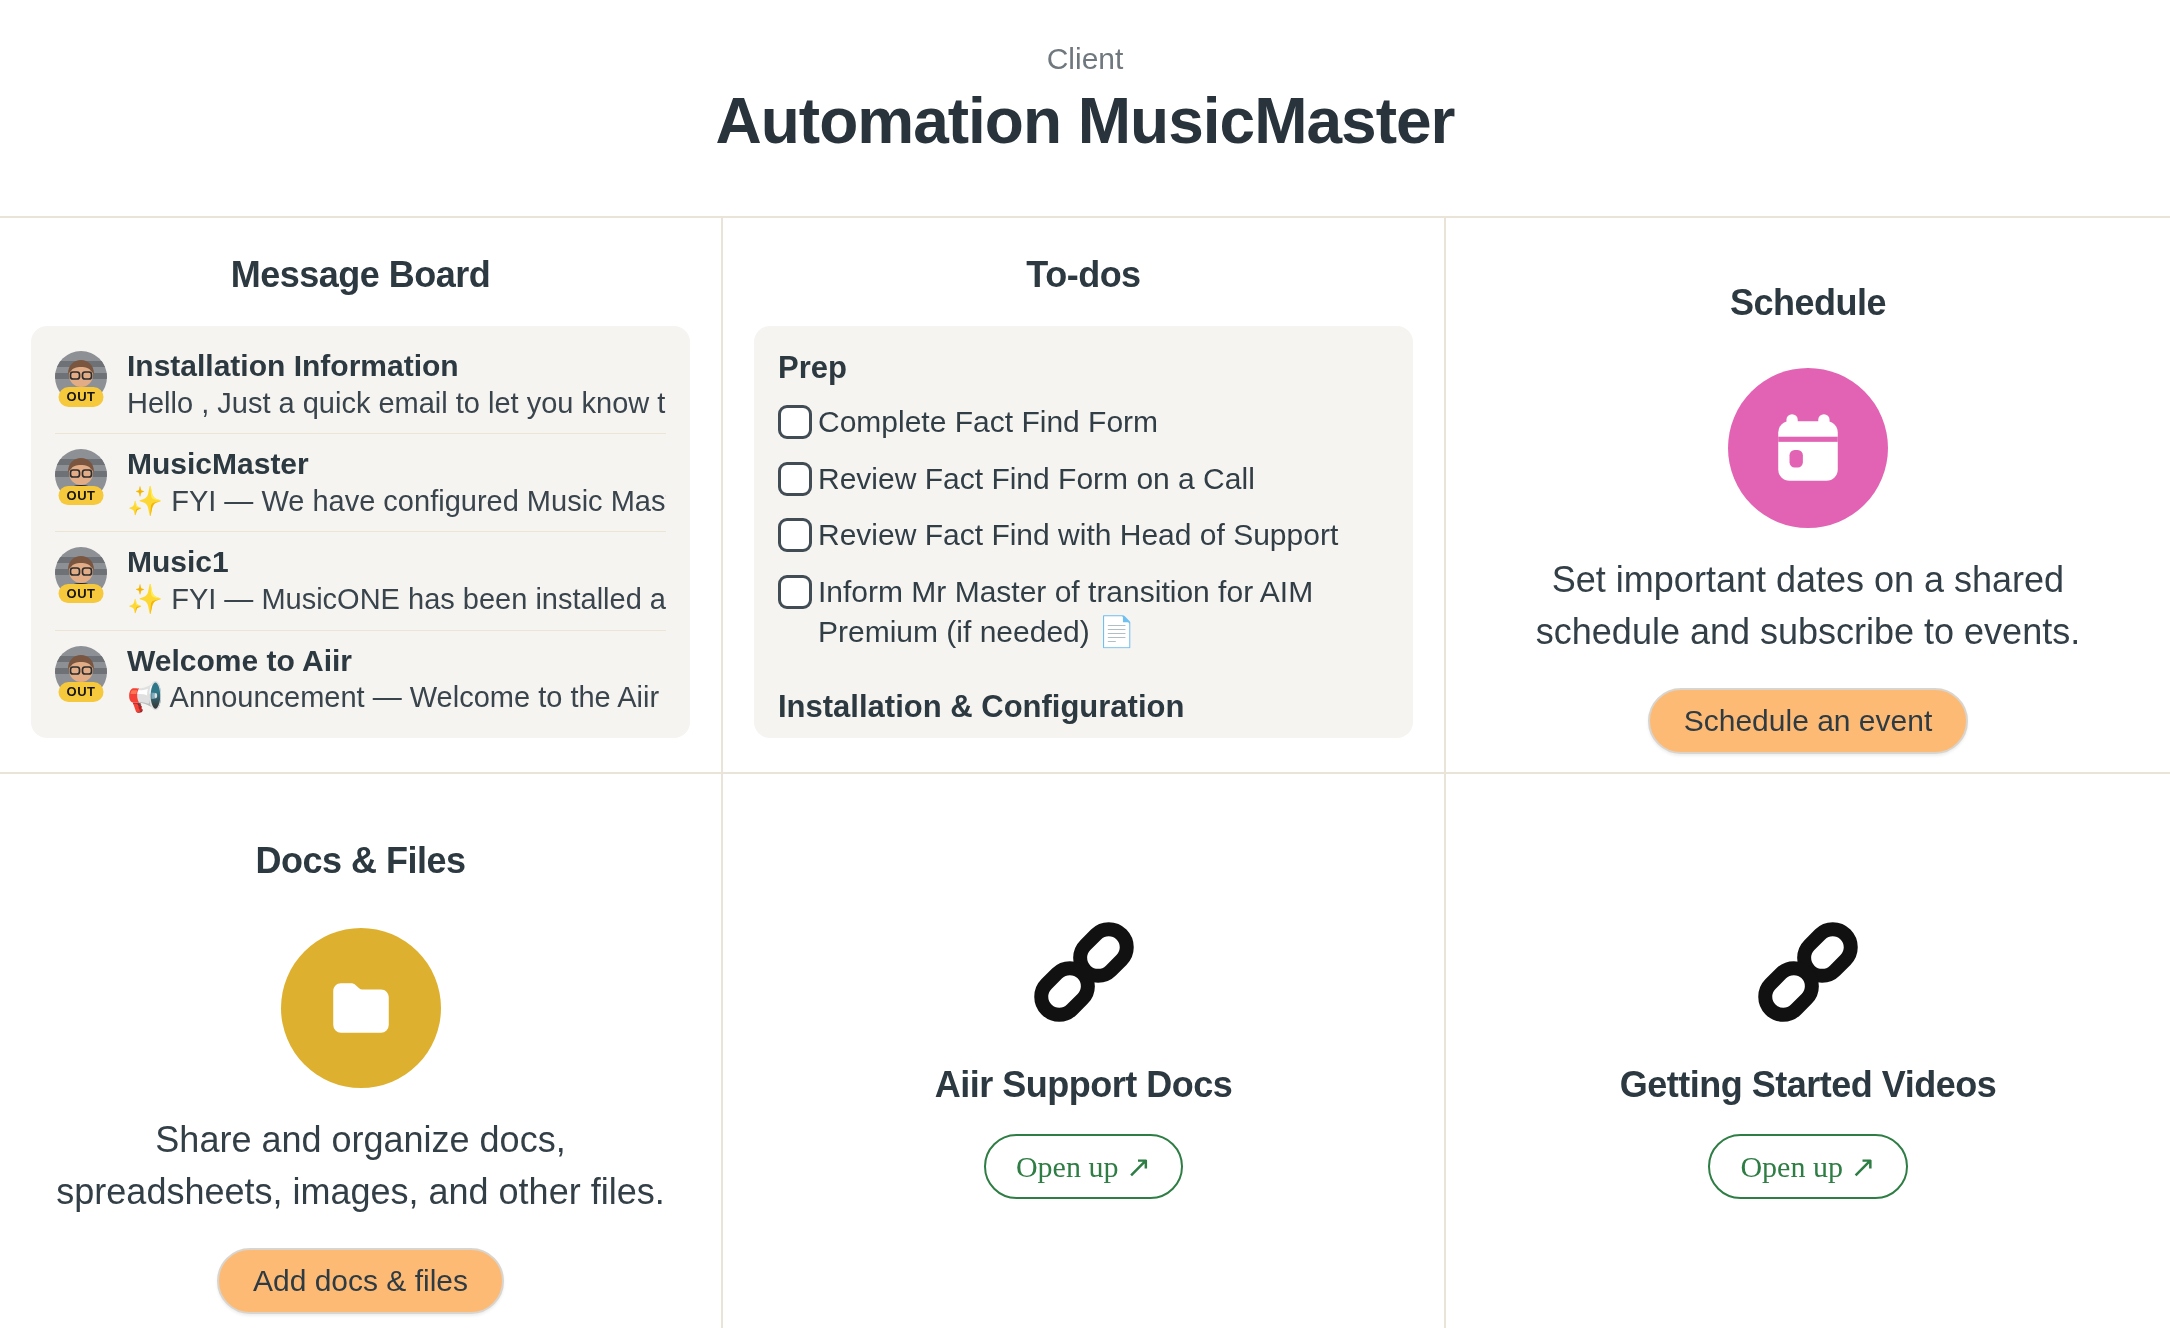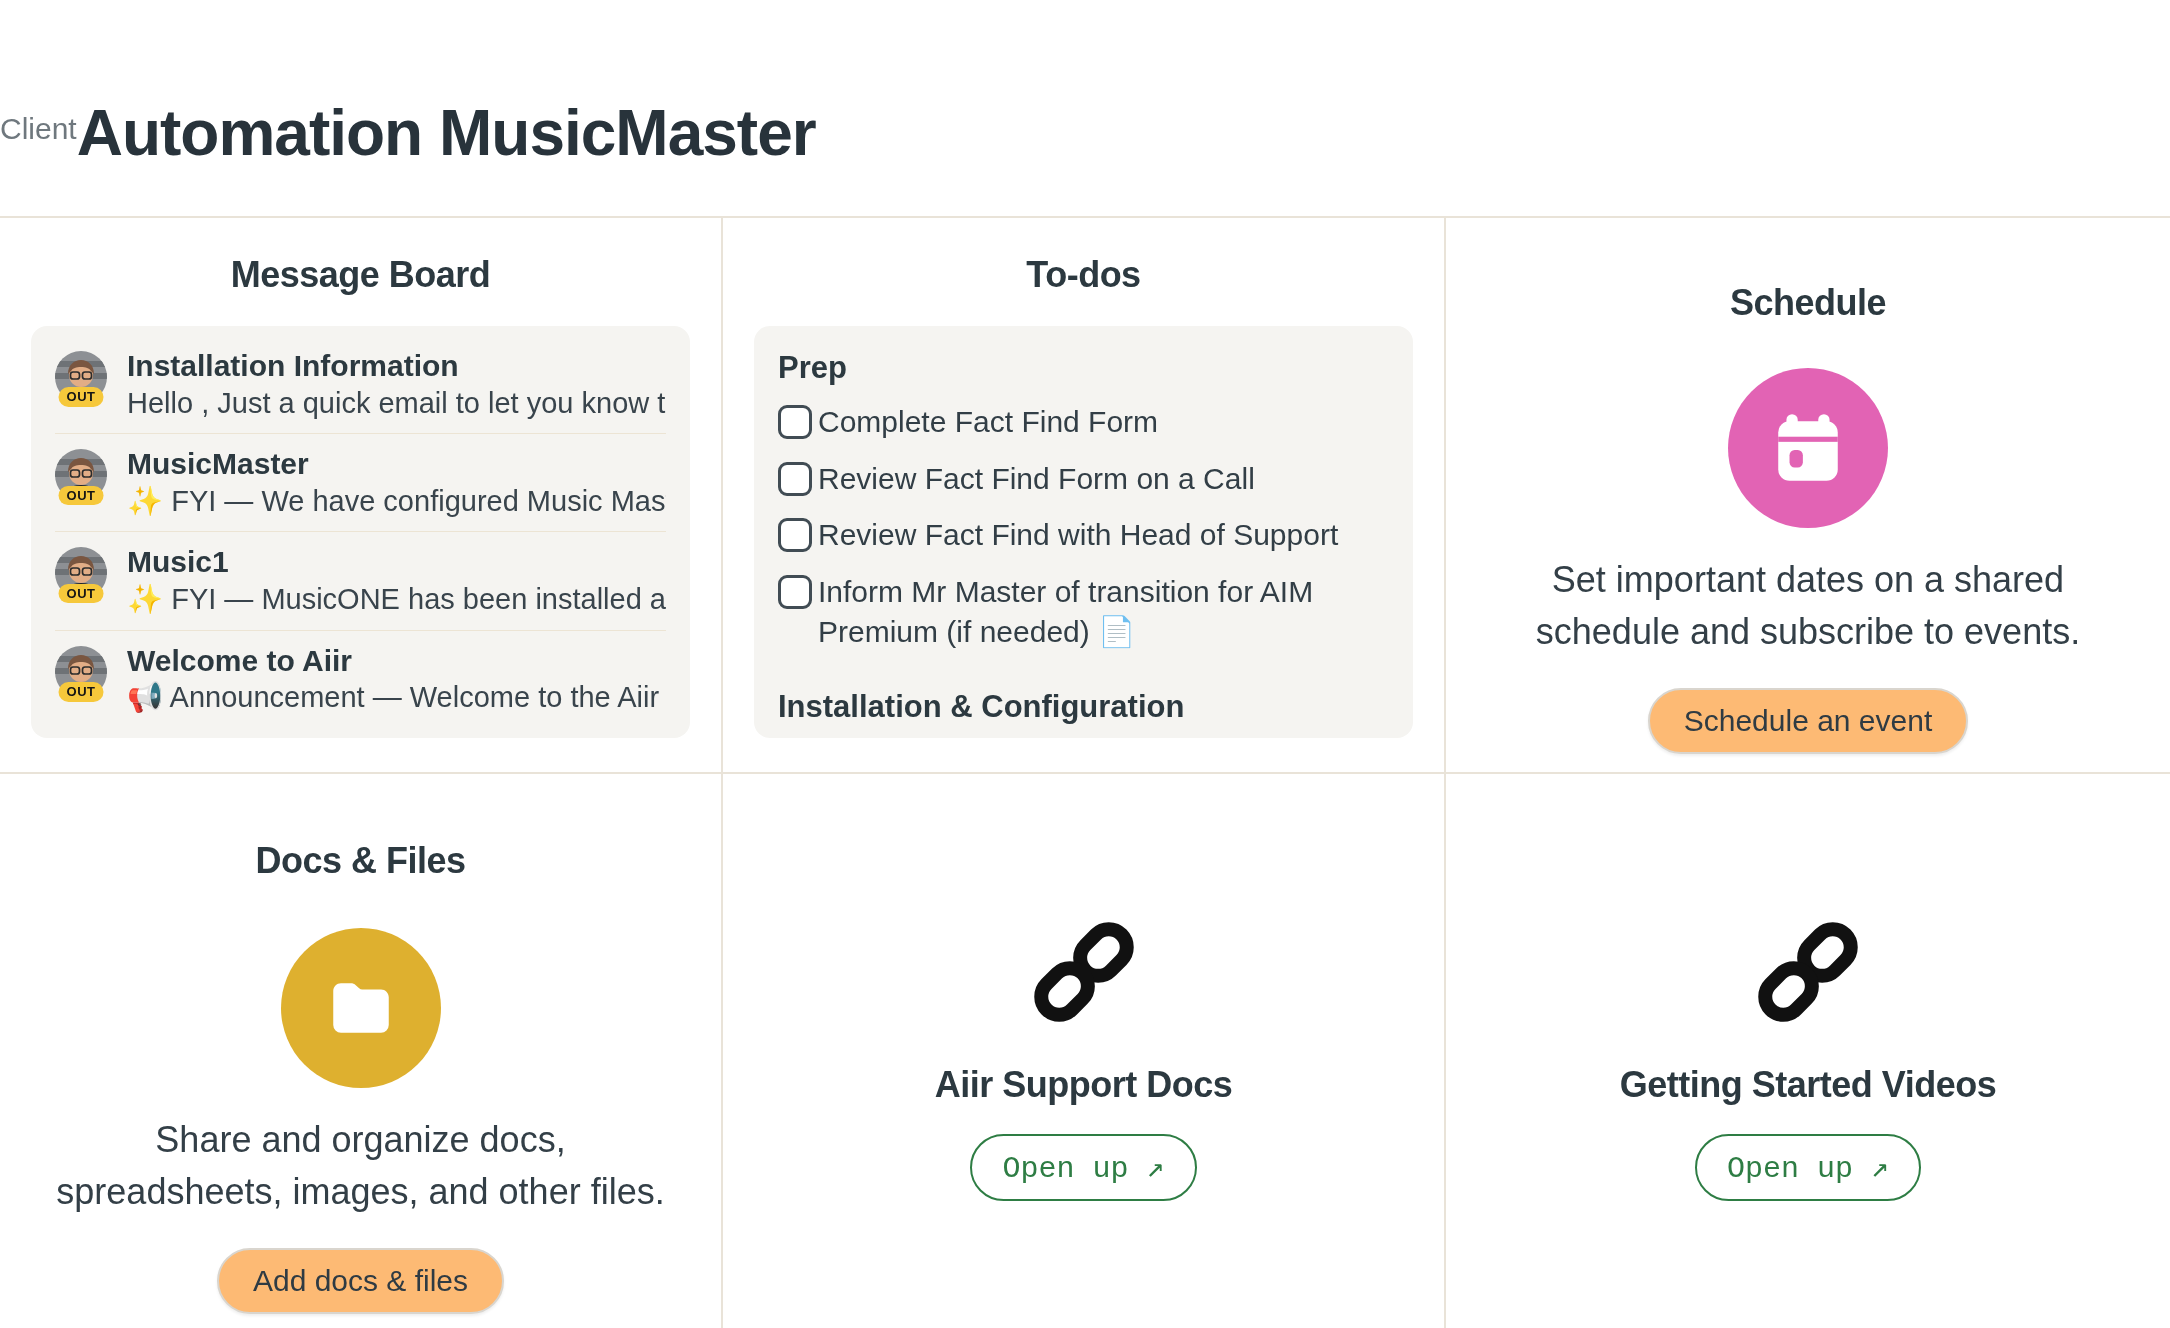--- a/index.html
+++ b/index.html
@@ -20,21 +20,21 @@
   body{
     font-family:"Liberation Sans", sans-serif;
     background:#fff;
     overflow:hidden;
     color:var(--ink-body);
   }
   
   .page-header{
     height:218px;
     border-bottom:2px solid var(--line);
-    display:flex;flex-direction:row;align-items:center;
+    display:flex;flex-direction:column;align-items:center;
     padding-top:42px;
   }
   .eyebrow{font-size:30px;color:var(--gray);}
   .page-title{
     font-size:64px;font-weight:bold;color:#28333b;
     margin-top:8px;letter-spacing:-1px;
   }
   
   .grid{
     display:grid;
@@ -102,21 +102,21 @@
     margin-top:30px;
     font-family:"Liberation Sans", sans-serif;
     font-size:30px;color:#2f3b43;background:#fdba74;
     border:2px solid var(--btn-border);border-radius:999px;
     padding:14px 34px;cursor:pointer;
     box-shadow:0 2px 3px rgba(0,0,0,.07);
     text-align:center;
   }
   .green-btn{
     margin-top:28px;
-    font-family:Liberation Mono, monospace;
+    font-family:Liberation Serif, serif;
     font-size:30px;color:var(--green);background:#fff;
     border:2px solid var(--green);border-radius:999px;
     padding:13px 30px;cursor:pointer;
   }
   .link-title{font-size:36px;font-weight:bold;color:var(--ink-head);margin-top:32px;letter-spacing:-0.5px;}
   .chain-wrap{margin-top:142px;}
 </style>
 </head>
 <body>
 

